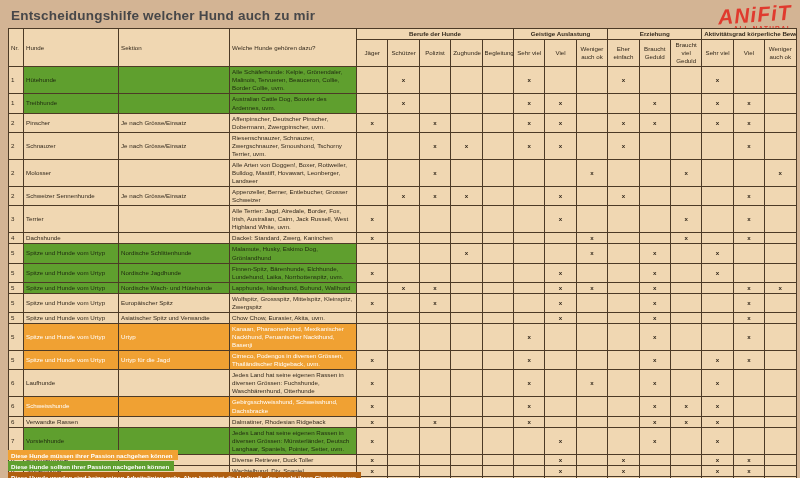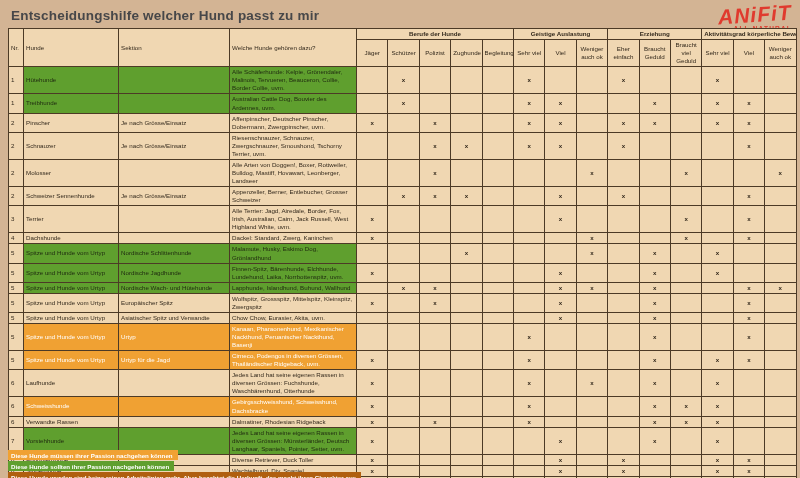--- a/index.html
+++ b/index.html
@@ -52,21 +52,21 @@
     display:table;
     color:#fff;font-size:6.2px;font-weight:bold;
     padding:1.5px 5px 1.5px 3px;margin-bottom:1px;
     white-space:nowrap;
   }
 </style>
 </head>
 <body>
 
 <div class="sheet">
-  <div class="page-title">Entscheidungshilfe welcher Hund passt zu mir</div>
+  <div class="page-title">Entscheidungshilfe welcher Hund auch zu mir</div>
 
   <div class="logo">
     <div class="brand">ANiFiT</div>
     <div class="tagline">ALL NATURAL</div>
   </div>
 
   <table class="dogs">
     <colgroup>
         <col style="width: 15px;">
         <col style="width: 95px;">

